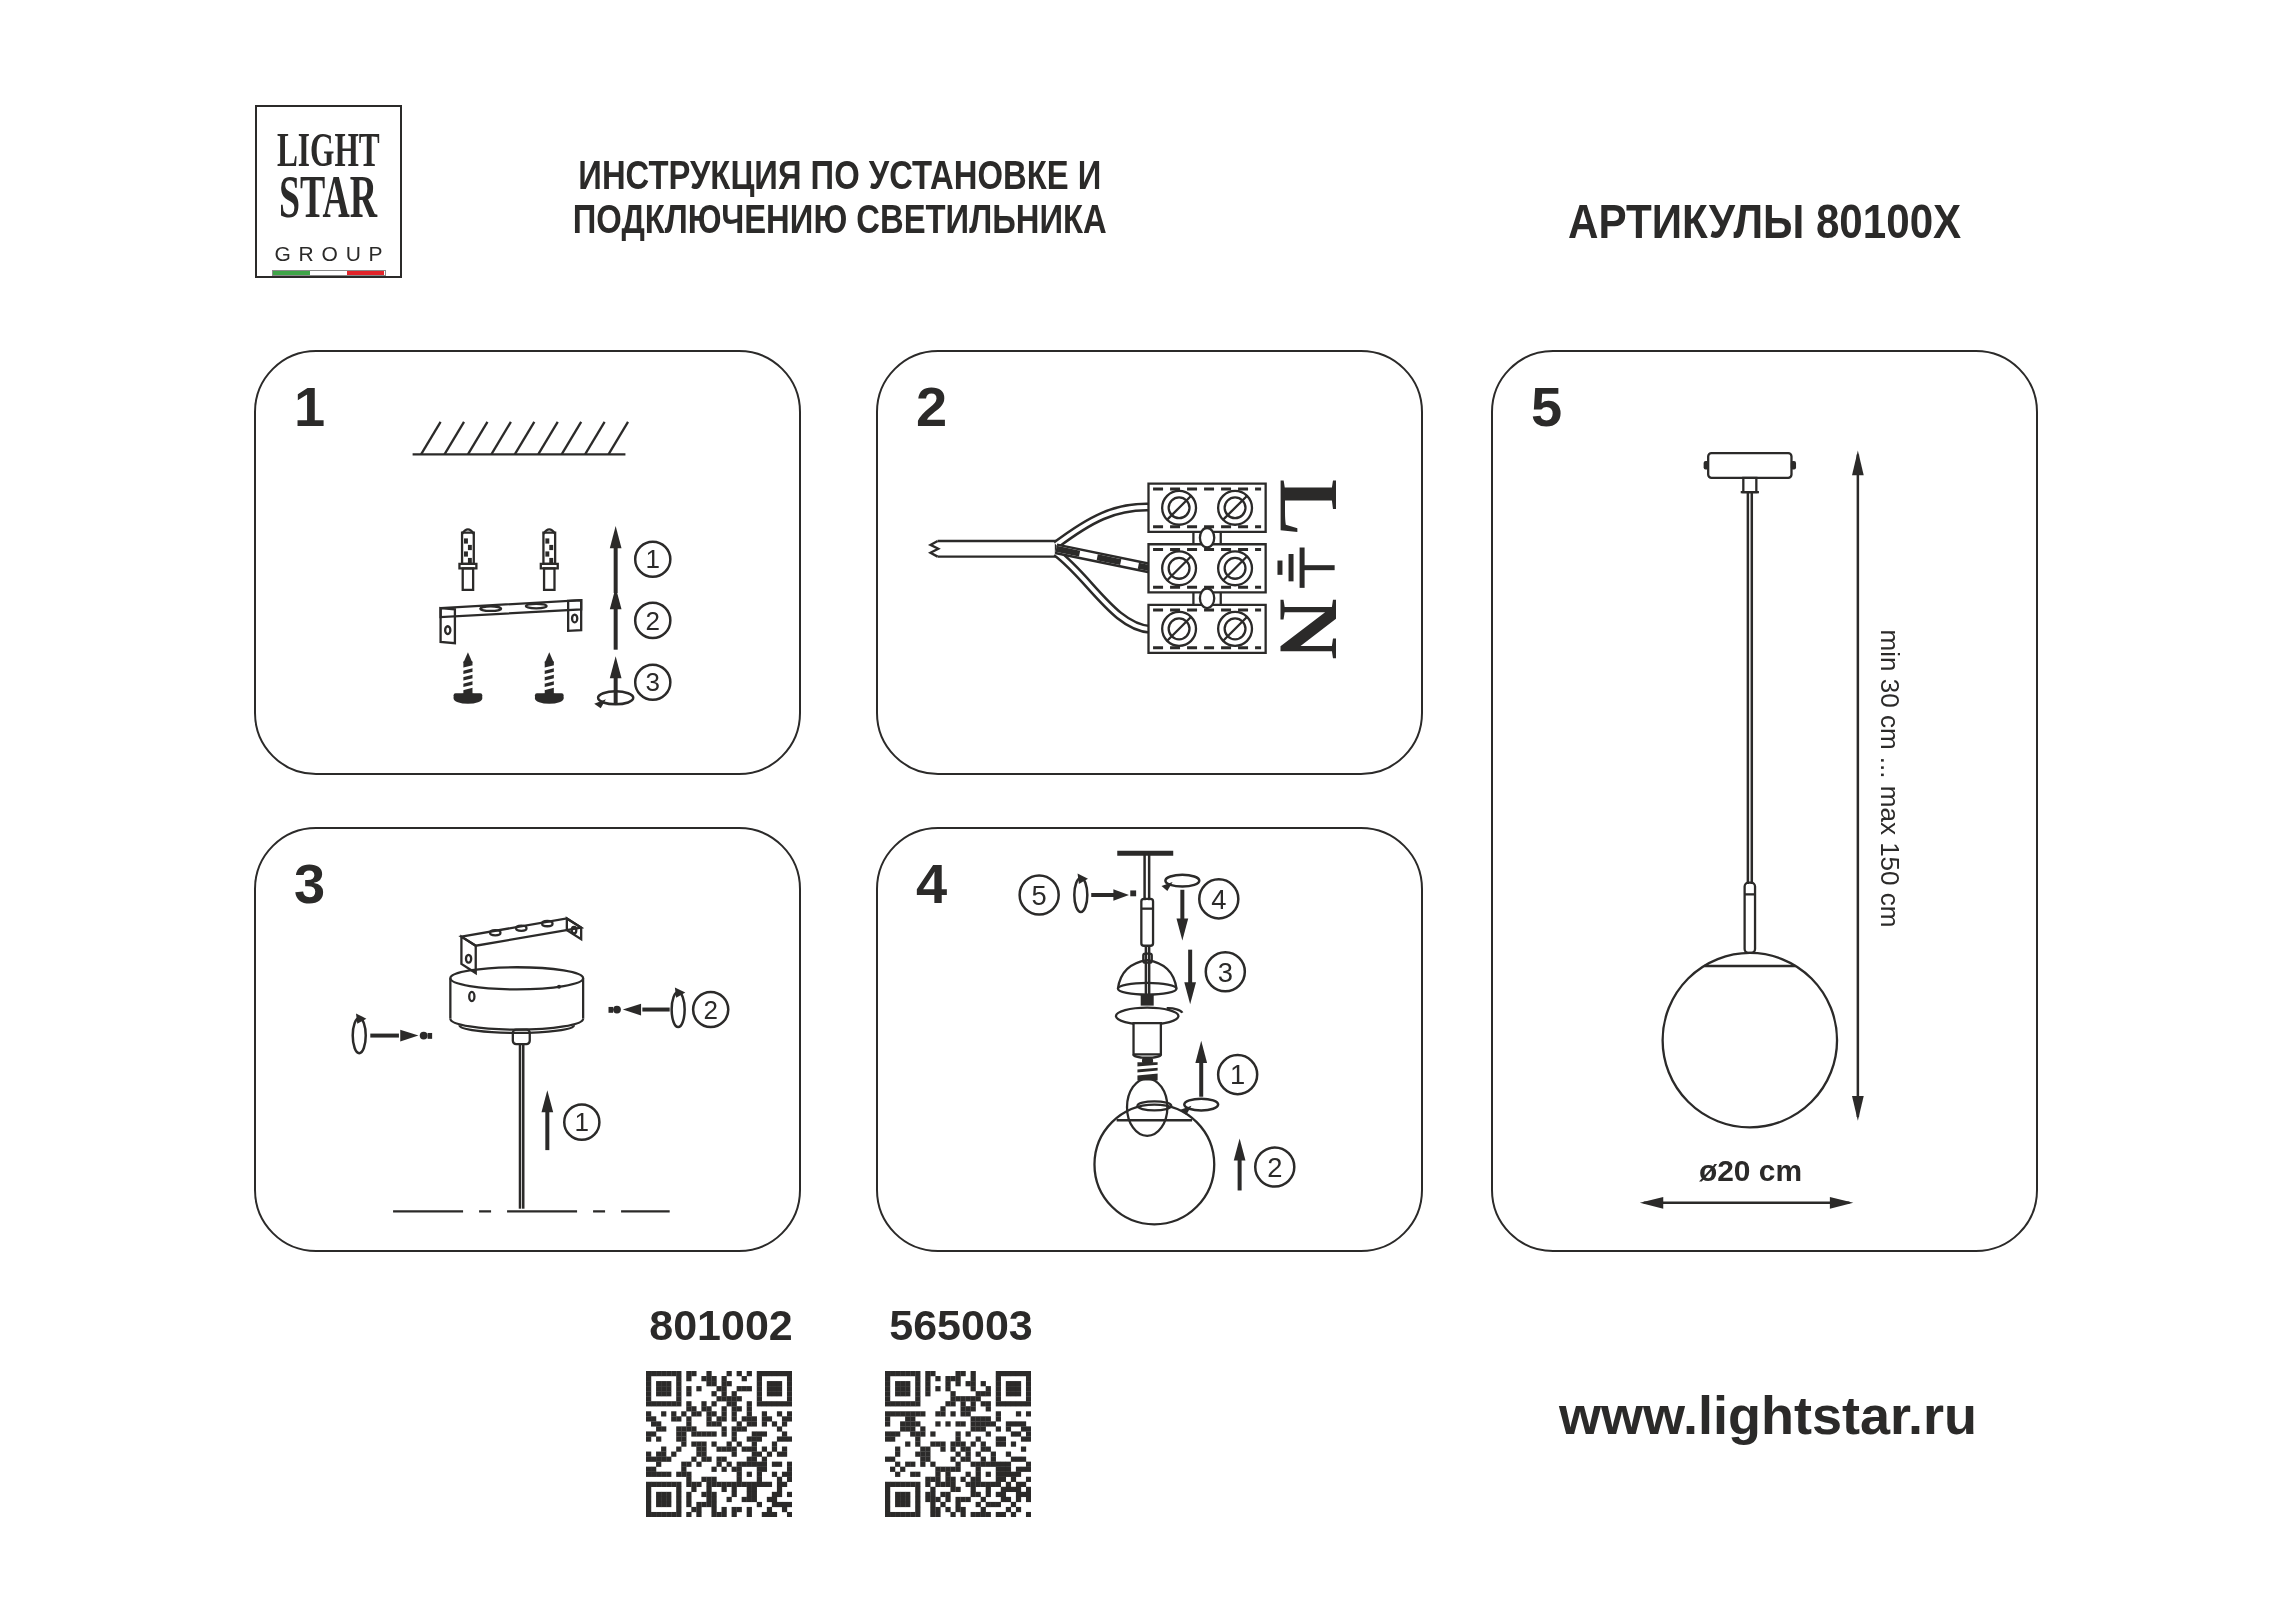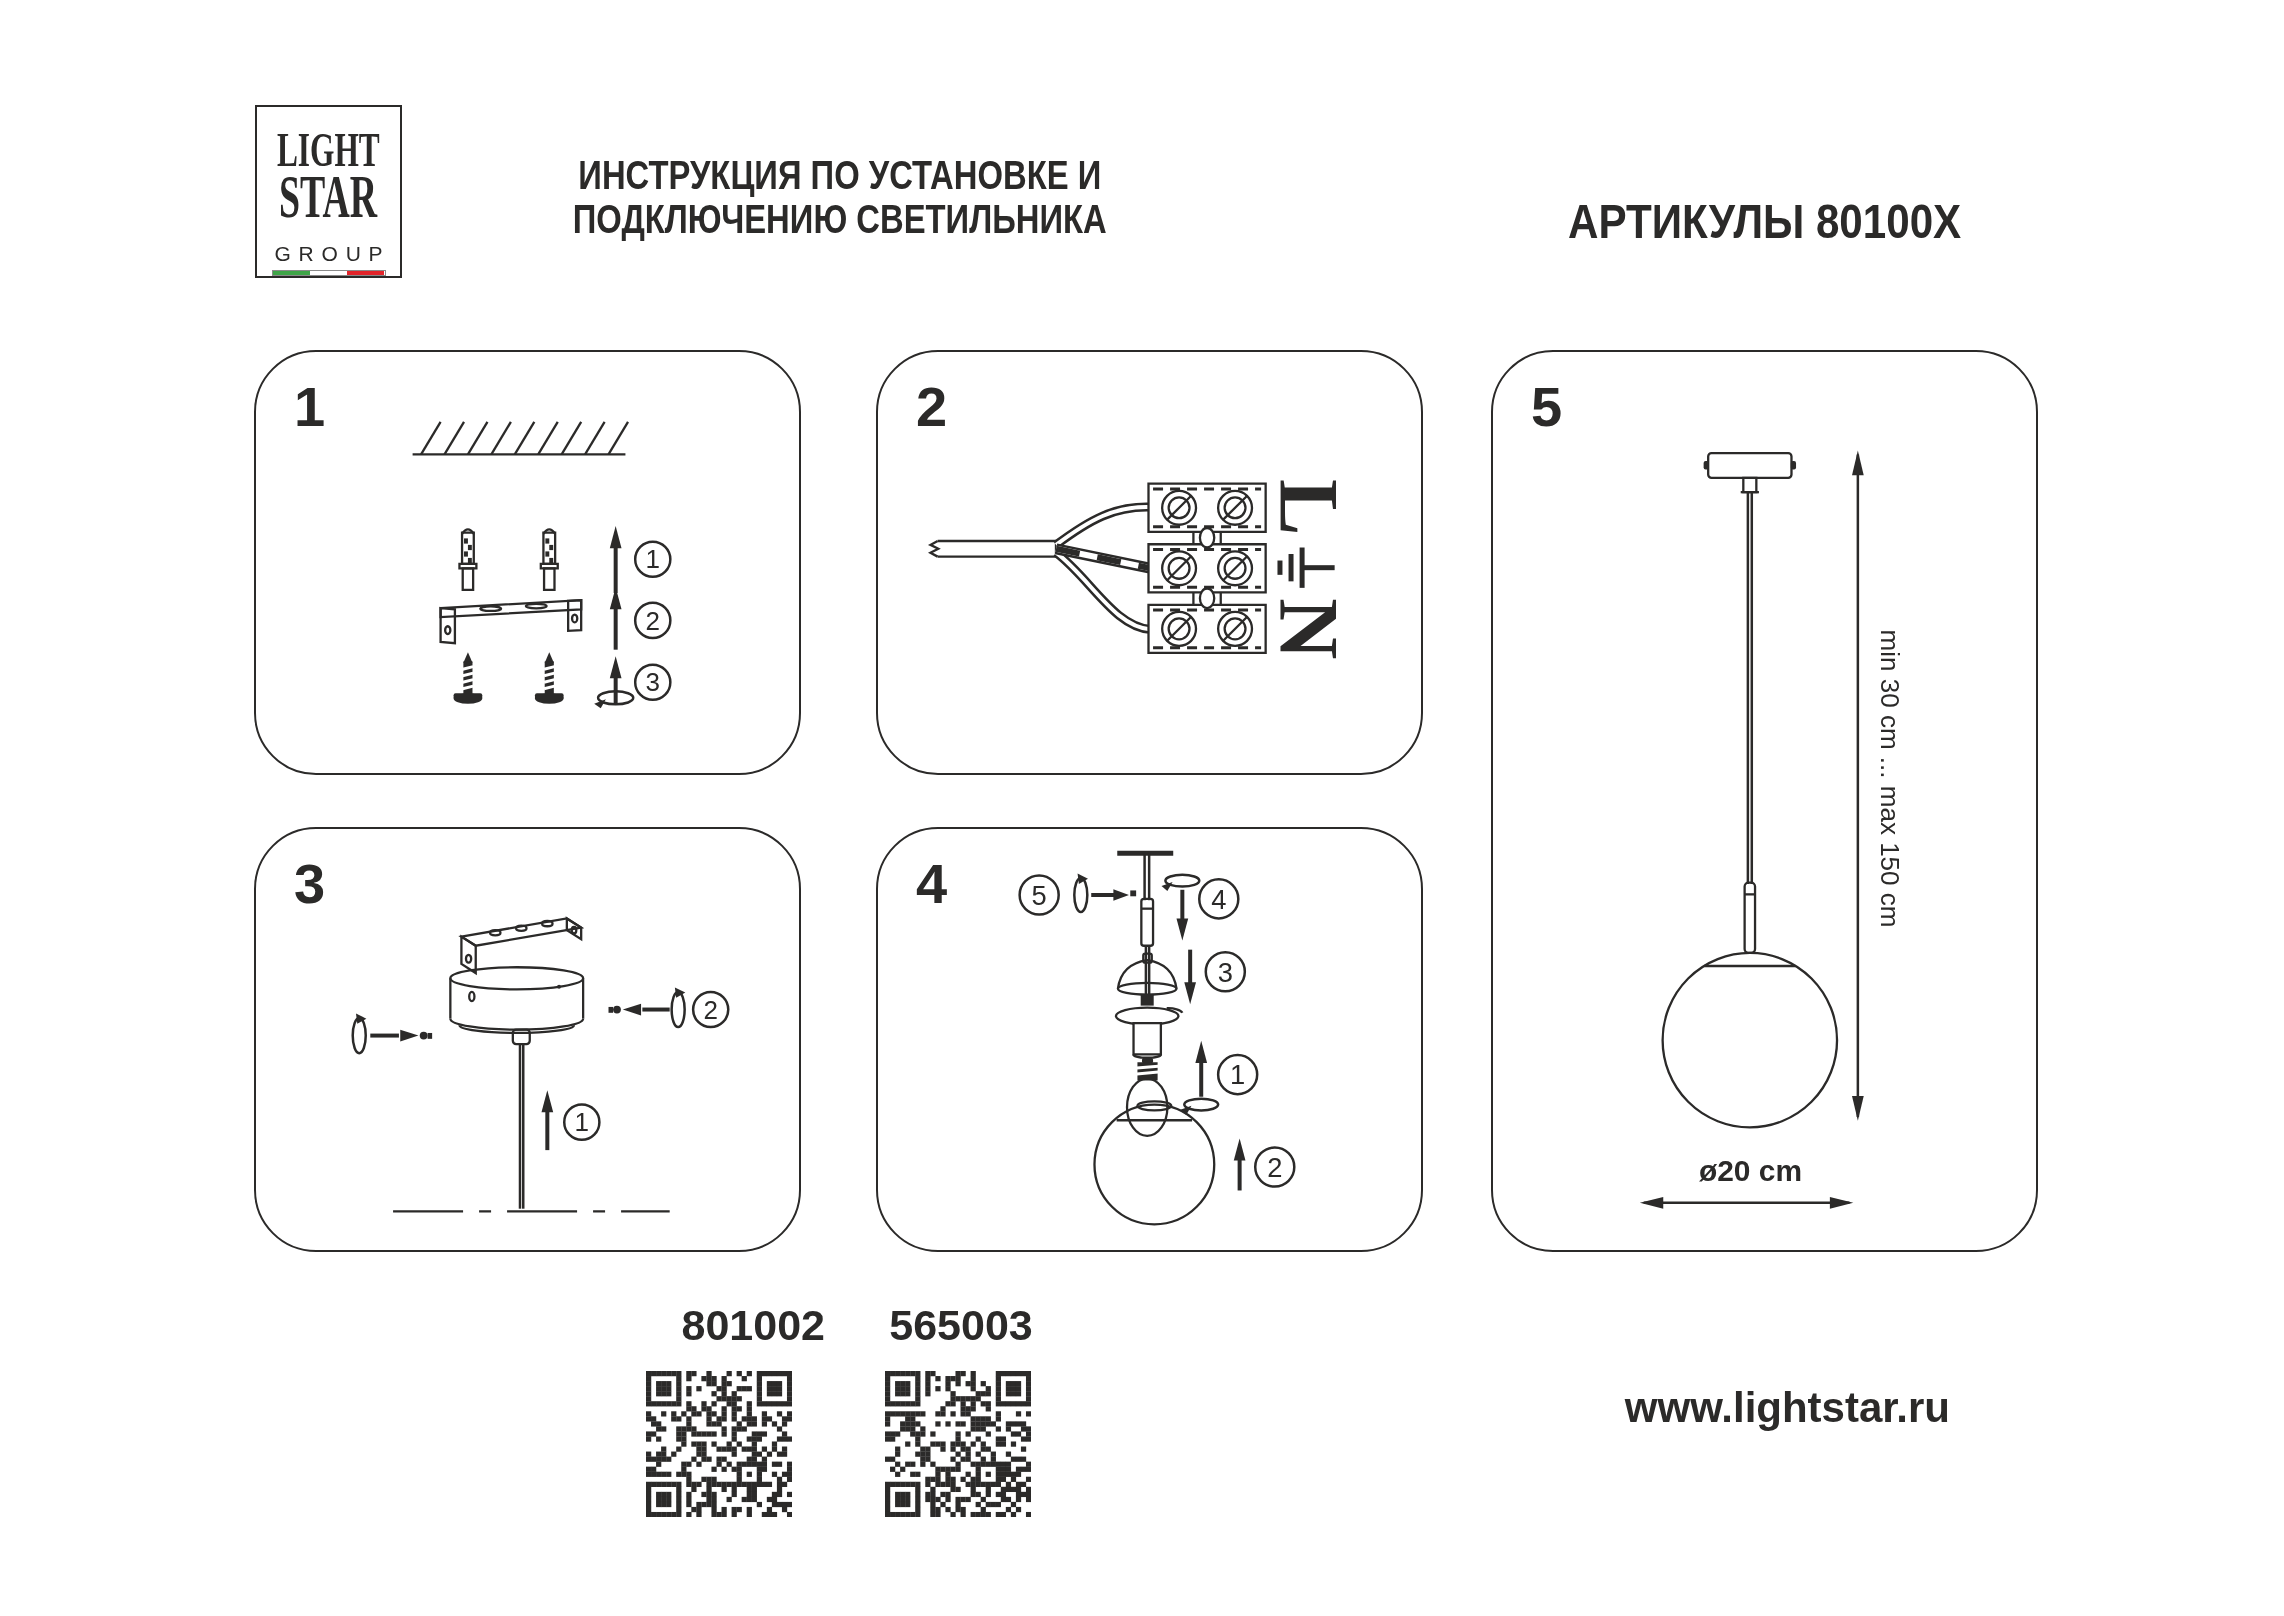--- a/index.html
+++ b/index.html
@@ -35,24 +35,24 @@
   svg .f{fill:var(--ink);stroke:none;}
   svg .t{fill:var(--ink);stroke:none;font-family:"Liberation Sans",sans-serif;}
   svg .serif{font-family:"Liberation Serif",serif;font-weight:700;}
   svg .thin{stroke-width:2.5px;}
   svg .thick{stroke-width:5px;}
   svg .wo{stroke-width:9px;}
   svg .wi{stroke:#fff;stroke-width:4px;}
   svg .dash{stroke-dasharray:10 7;stroke-width:3px;}
   
   .artcode{position:absolute;top:1301px;width:208px;text-align:center;font-size:43px;font-weight:700;}
-  #artL{left:617px;text-align:right;} #artR{left:857px;}
+  #artL{left:617px;} #artR{left:857px;}
   .qr{position:absolute;top:1371px;width:146px;height:146px;}
   #qrL{left:646px;} #qrR{left:885px;}
-  #site{left:1559px;top:1384px;width:391px;text-align:right;font-size:42px;font-weight:700;}
+  #site{left:1559px;top:1384px;width:391px;text-align:center;font-size:54px;font-weight:700;}
 </style>
 </head>
 <body>
 
 <div id="page">
 
   <div id="logo" class="abs">
     <span class="w1">LIGHT</span>
     <span class="w2">STAR</span>
     <span class="w3">GROUP</span>

